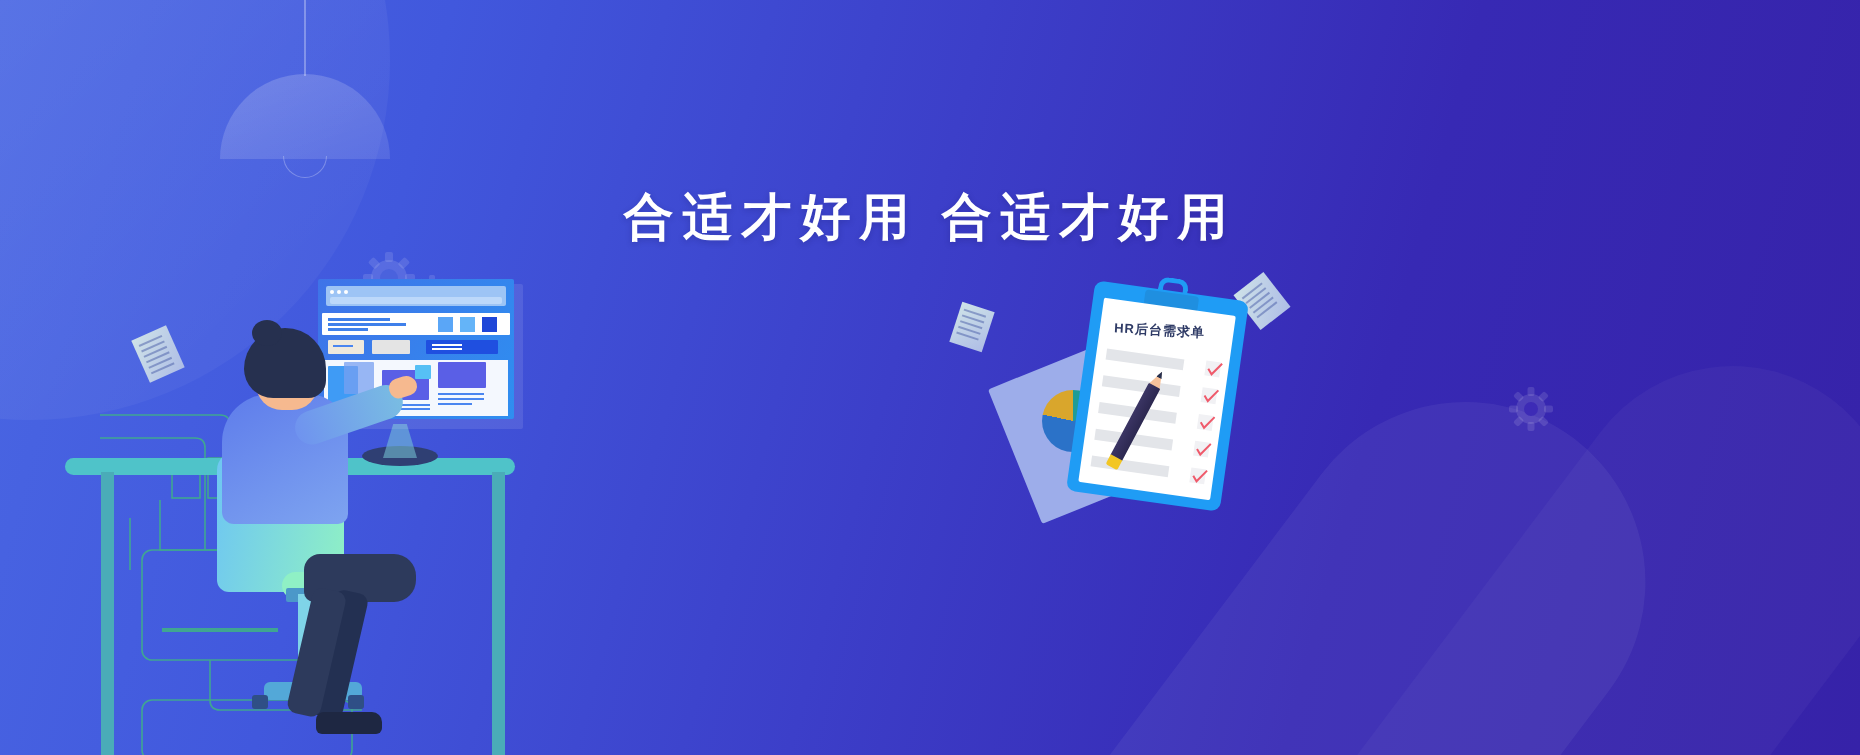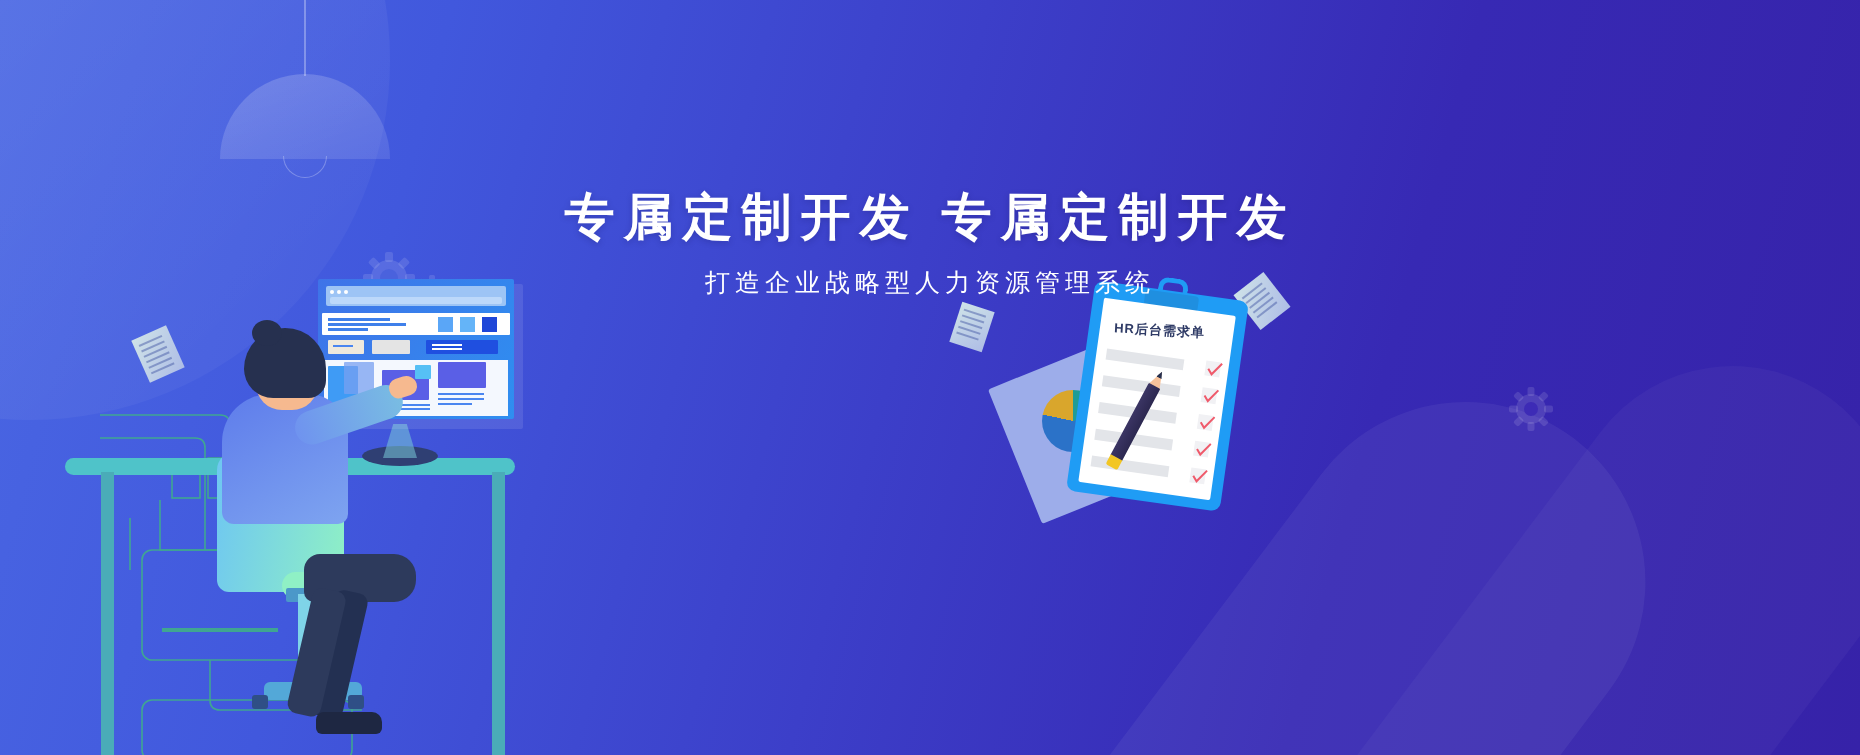--- a/index.html
+++ b/index.html
@@ -624,17 +624,16 @@
           <div class="tip"></div>
           <div class="lead"></div>
           <div class="body"></div>
           <div class="ferrule"></div>
         </div>
       </div>
     </div>
   </div>
 
   <div class="text-block">
-    <div class="headline">专属定制开发 专属定制开发</div>
-    <div class="subhead">打造企业战略型人力资源管理系统</div>
+    <div class="headline">合适才好用 合适才好用</div>
   </div>
 
 </div>
 
 </body></html>

